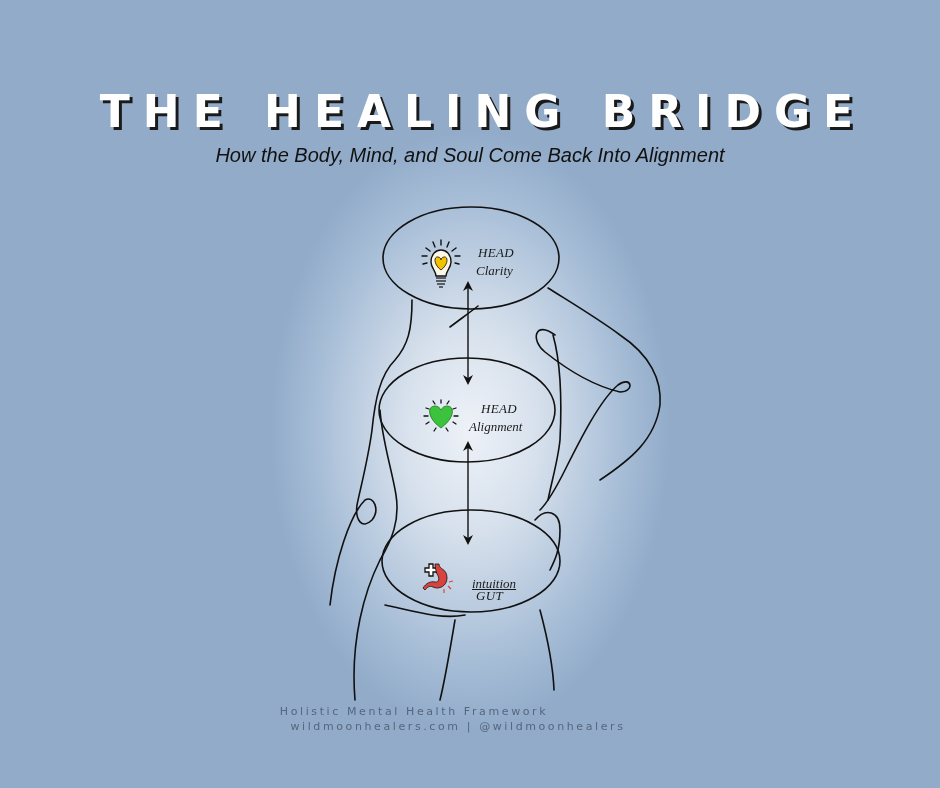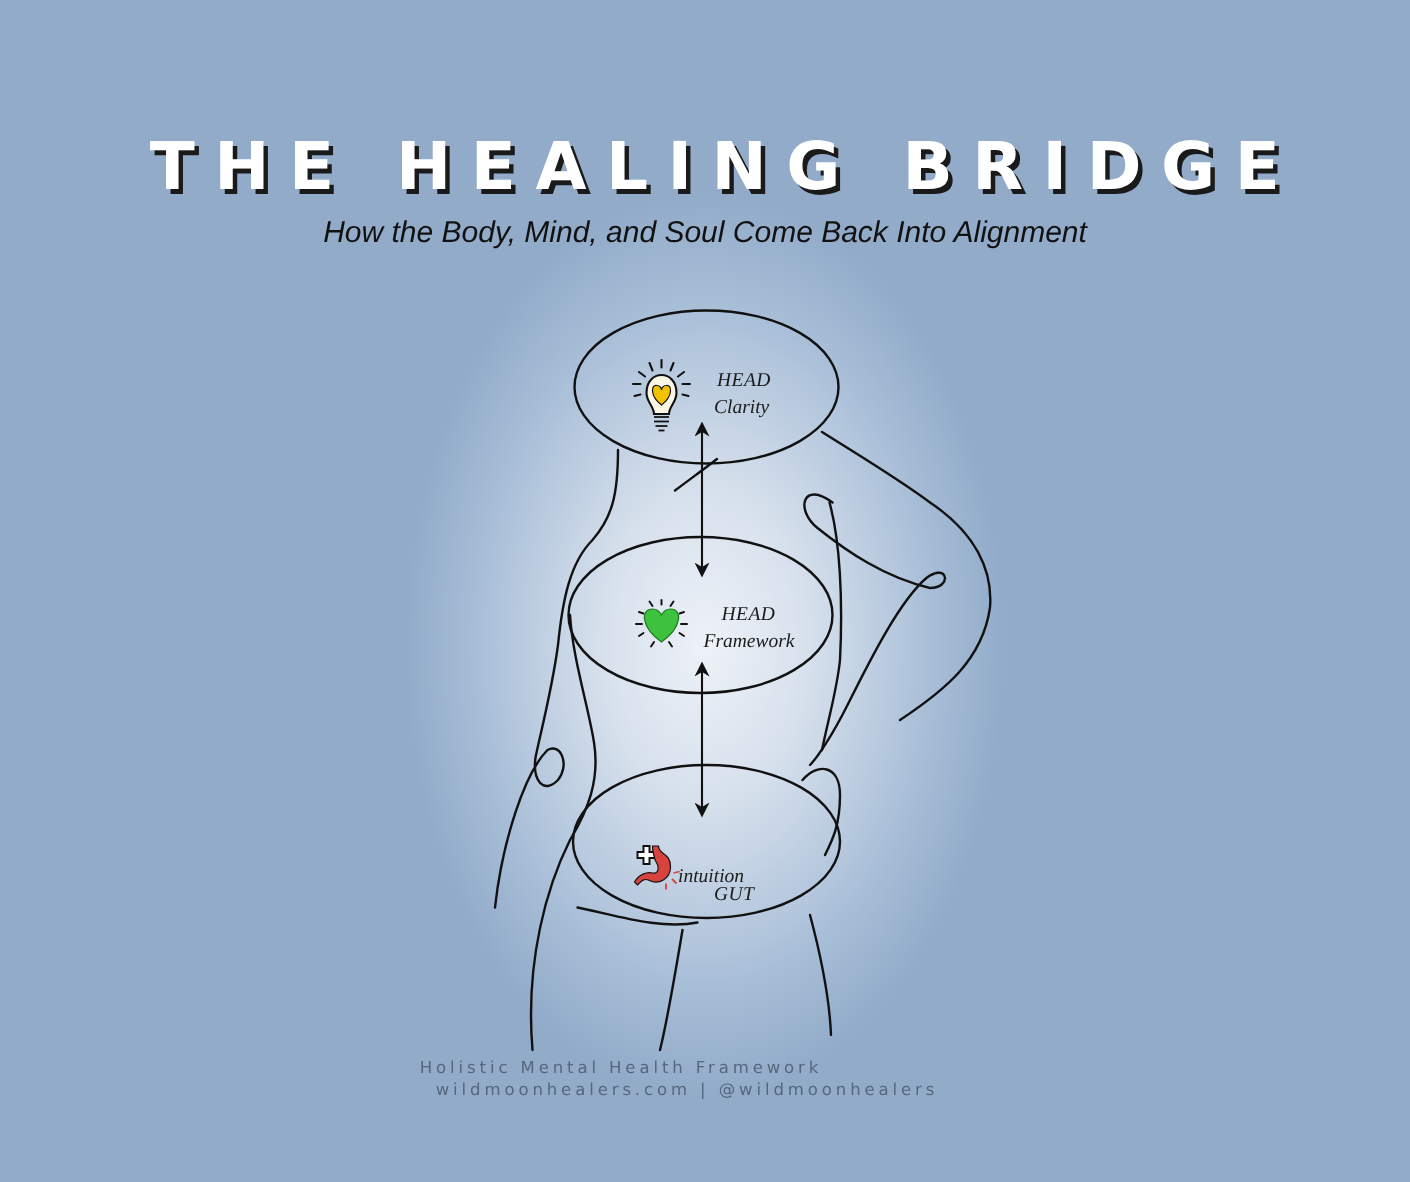--- a/index.html
+++ b/index.html
@@ -139,19 +139,19 @@
       <line x1="11" y1="8" x2="14" y2="11"></line>
       <line x1="7" y1="11" x2="7" y2="15"></line>
     </g>
   </g>
 </svg>
 
 <div class="label-title" style="left:478px; top:245px;">HEAD</div>
 <div class="label-sub" style="left:476px; top:263px;text-align:center;">Clarity</div>
 
 <div class="label-title" style="left:481px; top:401px;">HEAD</div>
-<div class="label-sub" style="left:469px; top:419px;">Framework</div>
+<div class="label-sub" style="left:469px; top:419px;">Alignment</div>
 
 <div class="label-title" style="left:476px; top:588px;">GUT</div>
-<div class="label-sub" style="left:452px; top:576px;">intuition</div>
+<div class="label-sub" style="left:472px; top:576px;text-decoration:underline;">intuition</div>
 
 <div class="footer" style="top:705px;">Holistic Mental Health Framework</div>
 <div class="footer" style="top:720px;margin-left:44px;">wildmoonhealers.com | @wildmoonhealers</div>
 
 </body></html>

